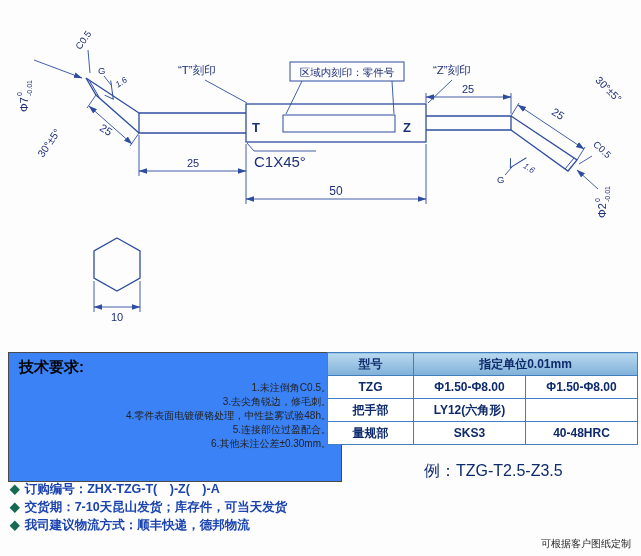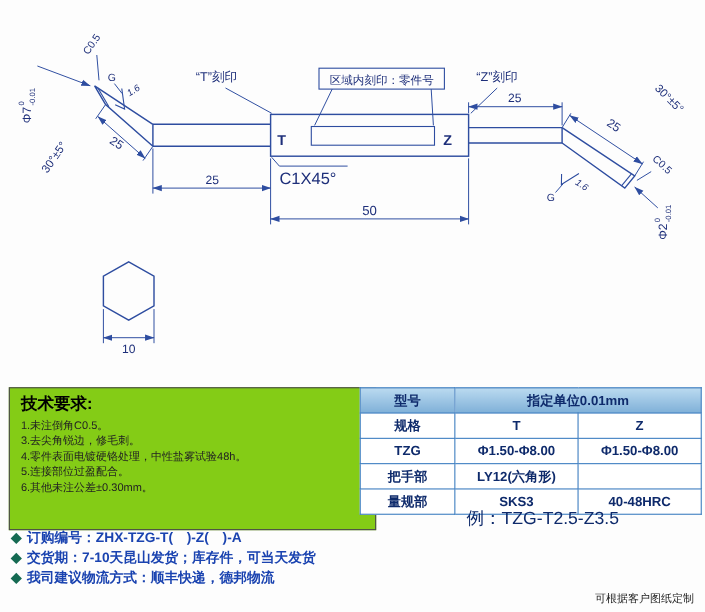--- a/index.html
+++ b/index.html
@@ -2,23 +2,23 @@
 <html><head>
 <meta charset="utf-8">
 <style>
   html,body{margin:0;padding:0;}
   body{width:641px;height:556px;position:relative;overflow:hidden;background:#fdfdfd;
        font-family:"Liberation Sans",sans-serif;}
   .stage{position:absolute;inset:0;}
   svg text{fill:#1e2f7a;font-family:"Liberation Sans",sans-serif;}
   .drawing{position:absolute;left:0;top:0;}
   .tech-box{position:absolute;left:8px;top:352px;width:312px;height:118px;
-            border:1px solid #4a4a4a;padding:5px 10px;background:#84cc16;}
+            border:1px solid #4a4a4a;padding:5px 10px;background:#3b82f6;}
   .tech-title{font-size:15px;font-weight:bold;color:#000;margin-bottom:4px;}
-  .tech-item{font-size:10px;color:#222;line-height:14px;}
+  .tech-item{font-size:10px;color:#222;line-height:14px;text-align:right;}
   .spec-table{position:absolute;left:327px;top:352px;width:310px;border-collapse:collapse;
               table-layout:fixed;background:#fff;}
   .spec-table td{border:1px solid #3f7fc1;height:20px;text-align:center;font-size:12px;
                  color:#0e2a6b;font-weight:bold;overflow:hidden;white-space:nowrap;}
   .spec-table tr.hdr td{background:linear-gradient(#b9d9ef,#7fb0d8);text-align:center;}
   .example{position:absolute;left:424px;top:461px;font-size:16px;font-weight:normal;color:#0e2a6b;}
   .footer-line{position:absolute;left:10px;font-size:12.5px;font-weight:bold;color:#1a43b0;white-space:nowrap;}
   .footer-line .diamond{color:#156a52;margin-right:5px;}
   .custom-note{position:absolute;right:10px;top:537px;font-size:10px;color:#222;}
 </style>
@@ -126,25 +126,20 @@
         <col style="width:86px">
         <col style="width:112px">
         <col style="width:112px">
       </colgroup>
     <tbody>
         <tr class="hdr">
       <td>型号</td>
       <td colspan="2">指定单位0.01mm</td>
     </tr>
     <tr>
-      <td>规格</td>
-      <td>T</td>
-      <td>Z</td>
-    </tr>
-    <tr>
       <td>TZG</td>
       <td>Φ1.50-Φ8.00</td>
       <td>Φ1.50-Φ8.00</td>
     </tr>
     <tr>
       <td>把手部</td>
       <td>LY12(六角形)</td>
       <td></td>
     </tr>
     <tr>

